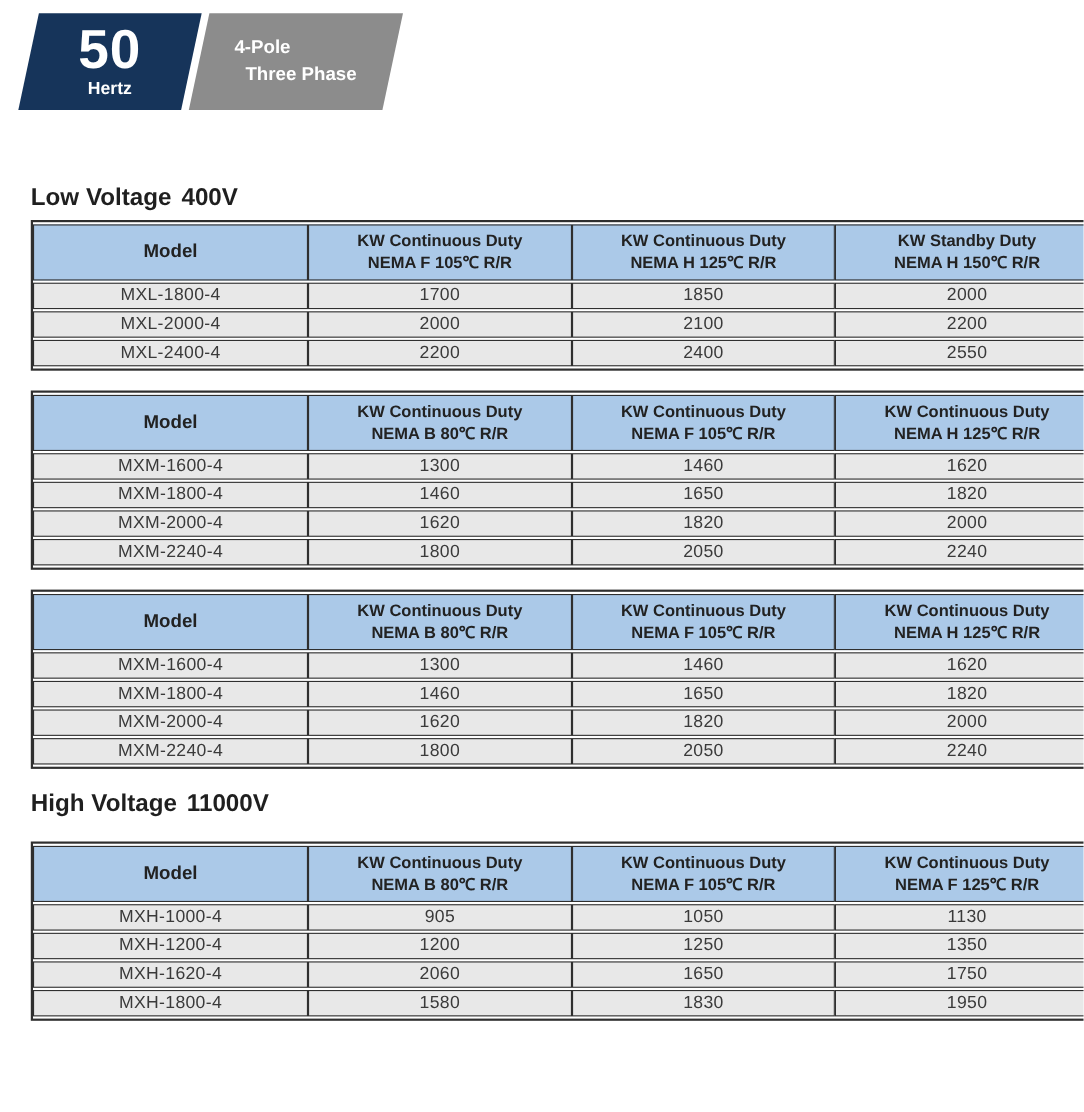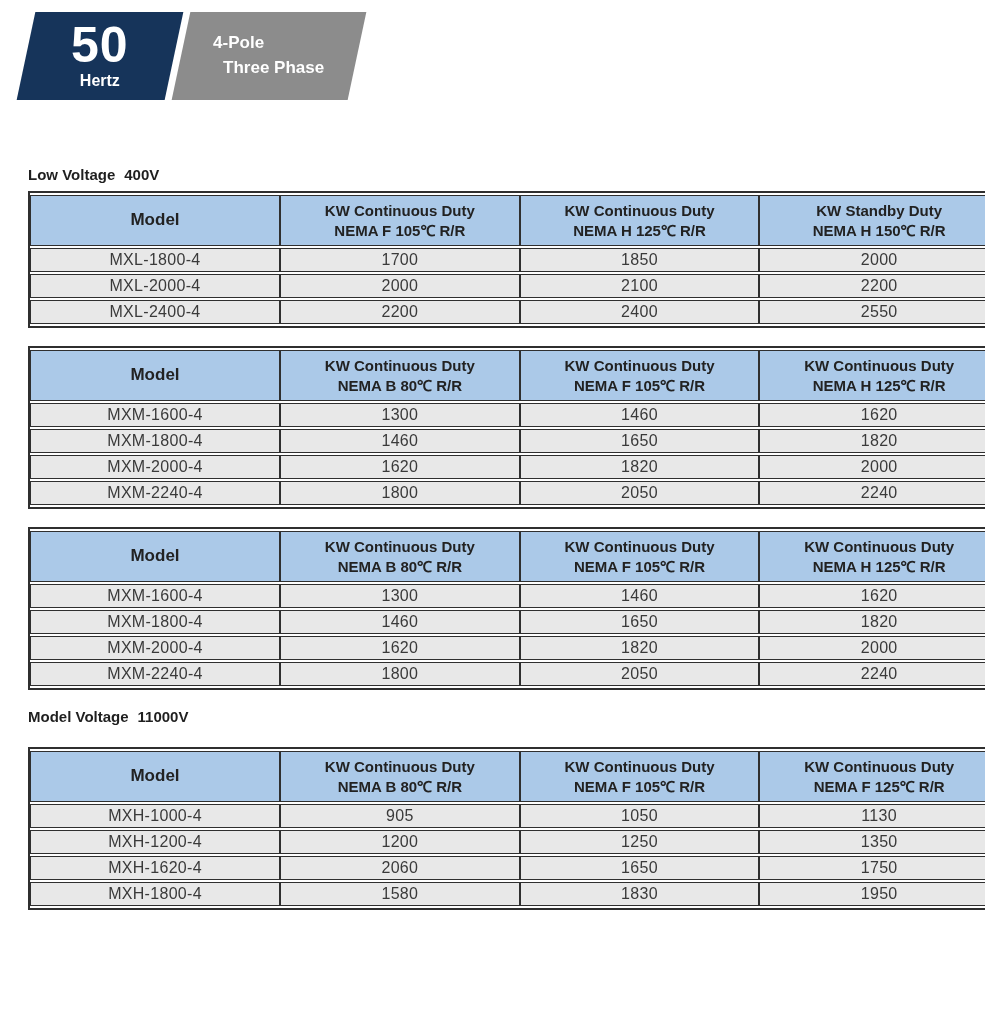--- a/index.html
+++ b/index.html
@@ -21,21 +21,21 @@
   .shape-gray{width:176px; background:var(--shape-gray); margin-left:7px;}
   .hz-value{font-size:50px; font-weight:bold; line-height:0.95; letter-spacing:1px;}
   .hz-unit{font-size:16px; font-weight:bold; margin-top:2px;}
   .pole-line{font-size:17px; font-weight:bold; text-align:left; line-height:1.45;}
   .pole-line.second{padding-left:10px;}
   .specs{margin-left:52px; margin-top:2px; color:var(--text-gray);
          font-size:21px; line-height:1.32;}
   
   .content{margin:0 28px;}
   .section:first-child{margin-top:62px;}
-  .section-title{font-size:15px; font-weight:bold; color:#1f1f1f; margin-bottom:8px;}
+  .section-title{font-size:22px; font-weight:bold; color:#1f1f1f; margin-bottom:8px;}
   .section-title .volt{margin-left:9px;}
   .section:last-child .section-title{margin-bottom:22px;}
   table.spec-table{
     width:973px; border-collapse:separate; border-spacing:0 2px;
     border:2px solid var(--border); margin-bottom:18px; table-layout:fixed;
   }
   table.spec-table col.c0{width:25.8%;}
   table.spec-table col.c1,table.spec-table col.c2,table.spec-table col.c3{width:24.73%;}
   th,td{border:1px solid var(--border); text-align:center; vertical-align:middle;}
   th{background:var(--header-blue); font-weight:bold; font-size:15px;
@@ -217,21 +217,21 @@
           <tr>
             <td>MXM-2240-4</td>
             <td>1800</td>
             <td>2050</td>
             <td>2240</td>
           </tr>
         </tbody>
       </table>
     </div>
     <div class="section">
-      <div class="section-title"><span>Model Voltage</span><span class="volt">11000V</span></div>
+      <div class="section-title"><span>High Voltage</span><span class="volt">11000V</span></div>
       <table class="spec-table">
         <colgroup>
           <col class="c0">
           <col class="c1">
           <col class="c2">
           <col class="c3">
         </colgroup>
         <thead>
           <tr>
             <th>

